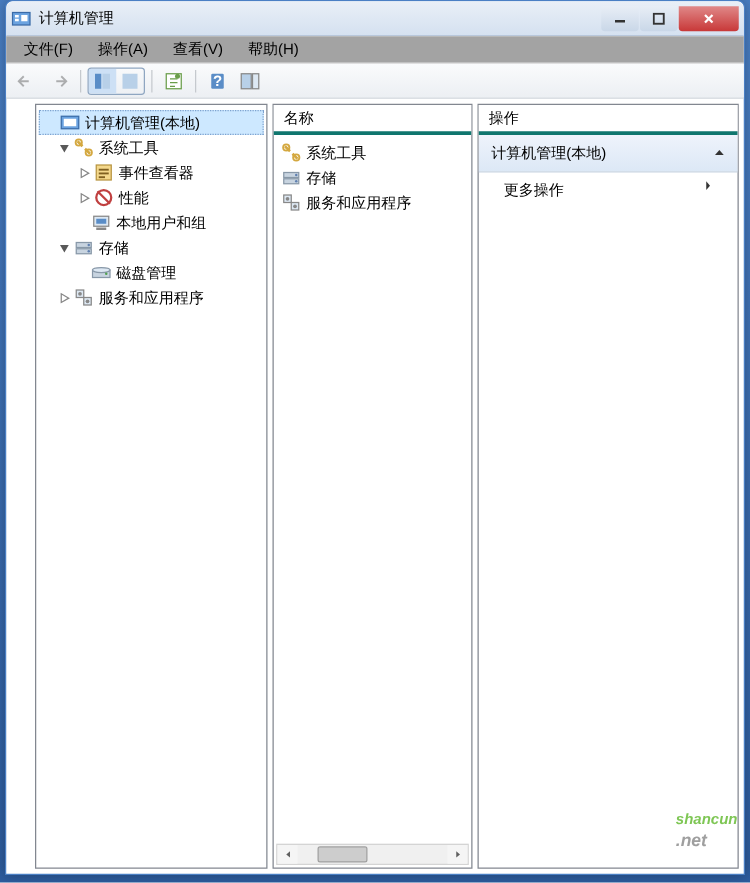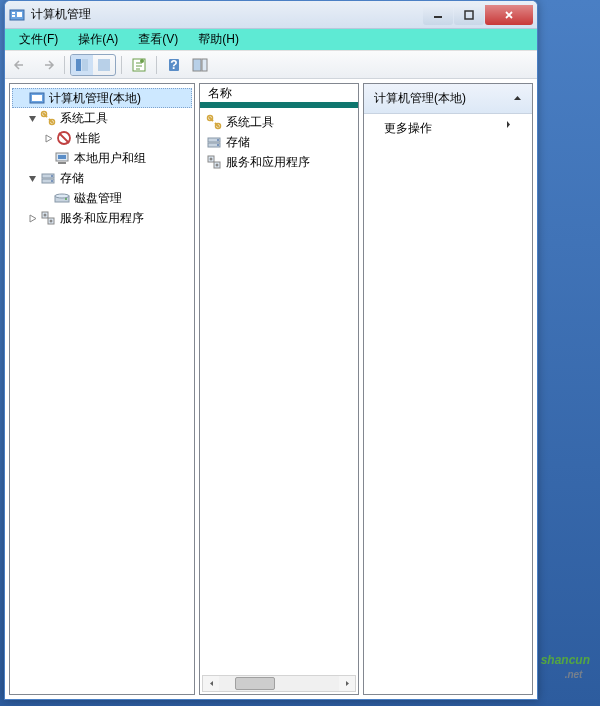--- a/index.html
+++ b/index.html
@@ -1,57 +1,57 @@
 <!DOCTYPE html>
 <html><head>
   <meta charset="utf-8">
   <style>
     * { margin: 0; padding: 0; box-sizing: border-box; font-family: "Microsoft YaHei", "Segoe UI", sans-serif; font-size: 12px; }
     body { width: 600px; height: 706px; background: linear-gradient(to bottom, #4a7fc4, #2d5c9e); position: relative; }
     .bg-blur { position: absolute; top: 0; left: 0; right: 0; height: 30px; display: flex; gap: 20px; padding-left: 100px; }
     .bg-blur span { width: 30px; height: 30px; background: rgba(255,255,255,0.15); border-radius: 4px; }
-    .window { position: absolute; top: 0; left: 4px; width: 534px; height: 700px; background: #fff; border: 1px solid #4a7fc4; border-radius: 6px 6px 0 0; box-shadow: 0 0 10px rgba(0,0,0,0.3); display: flex; flex-direction: column; }
+    .window { position: absolute; top: 0; left: 4px; width: 592px; height: 700px; background: #fff; border: 1px solid #4a7fc4; border-radius: 6px 6px 0 0; box-shadow: 0 0 10px rgba(0,0,0,0.3); display: flex; flex-direction: column; }
     .titlebar { height: 28px; background: linear-gradient(to bottom, #e9eff7, #d5e1f0); border-radius: 6px 6px 0 0; display: flex; align-items: center; padding: 0 4px; border-bottom: 1px solid #b8c7db; }
     .titlebar-icon { width: 16px; height: 16px; margin-right: 6px; }
     .titlebar-title { flex: 1; color: #000; }
     .win-controls { display: flex; gap: 1px; }
     .win-btn { width: 30px; height: 20px; display: flex; align-items: center; justify-content: center; border-radius: 0 0 3px 3px; cursor: pointer; }
     .win-btn.min { background: linear-gradient(to bottom, #e8eef6, #c9d7e8); }
     .win-btn.max { background: linear-gradient(to bottom, #e8eef6, #c9d7e8); }
     .win-btn.close { background: linear-gradient(to bottom, #e08888, #c83838); width: 48px; }
-    .menubar { height: 22px; background: #5eead4; display: flex; align-items: flex-end; padding: 0 4px; border-bottom: 1px solid #e0e0e0; }
+    .menubar { height: 22px; background: #a3a3a3; display: flex; align-items: flex-end; padding: 0 4px; border-bottom: 1px solid #e0e0e0; }
     .menu-item { padding: 2px 10px; cursor: pointer; }
     .toolbar { height: 28px; background: linear-gradient(to bottom, #fafbfc, #eceff3); border-bottom: 1px solid #d0d5db; display: flex; align-items: center; padding: 0 4px; gap: 2px; }
     .tool-btn { width: 24px; height: 22px; display: flex; align-items: center; justify-content: center; border: 1px solid transparent; border-radius: 3px; cursor: pointer; }
     .tool-btn.disabled { opacity: 0.4; cursor: default; }
     .tool-sep { width: 1px; height: 18px; background: #c5c9ce; margin: 0 3px; }
     .tool-group { display: flex; border: 1px solid #8fa6c1; border-radius: 3px; overflow: hidden; }
     .tool-group .tool-btn { width: 22px; height: 20px; border-radius: 0; border: none; }
     .tool-group .tool-btn.active { background: #cde0f5; }
-    .content { flex: 1; display: flex; padding: 4px; gap: 4px; overflow: hidden; }
+    .content { flex: 1; display: flex; padding: 4px; gap: 4px; overflow: hidden; margin-left: 19px; }
     .panel { border: 1px solid #828790; background: #fff; display: flex; flex-direction: column; }
     .tree-panel { width: 186px; }
     .list-panel { width: 160px; }
     .actions-panel { flex: 1; }
-    .panel-header { height: 24px; background: #fff; border-bottom: 6px solid #0f766e; display: flex; align-items: center; padding: 0 8px; font-weight: normal; }
+    .panel-header { height: 24px; background: #fff; border-bottom: 3px solid #0f766e; display: flex; align-items: center; padding: 0 8px; font-weight: normal; }
     .tree { flex: 1; padding: 4px 2px; overflow-y: auto; }
     .tree-node { display: flex; align-items: center; height: 20px; padding-left: var(--indent, 4px); cursor: pointer; white-space: nowrap; }
     .tree-node.selected { background: #cde8ff; border: 1px dotted #7da2ce; }
     .expander { width: 12px; height: 12px; margin-right: 2px; display: flex; align-items: center; justify-content: center; }
     .node-icon { width: 16px; height: 16px; margin-right: 4px; flex-shrink: 0; }
     .list-content { flex: 1; padding: 4px; position: relative; }
     .list-item { display: flex; align-items: center; height: 20px; padding: 0 2px; cursor: pointer; }
     .scrollbar { position: absolute; bottom: 2px; left: 2px; right: 2px; height: 17px; background: #f0f0f0; border: 1px solid #d4d4d4; display: flex; align-items: center; }
     .scroll-arrow { width: 16px; height: 15px; background: #f5f5f5; display: flex; align-items: center; justify-content: center; }
     .scroll-thumb { width: 40px; height: 13px; background: #cdcdcd; border: 1px solid #a0a0a0; border-radius: 2px; margin-left: 16px; }
     .actions-content { flex: 1; }
     .action-section { background: linear-gradient(to bottom, #eef3fb, #dce8f6); border-bottom: 1px solid #c8d3e1; padding: 6px 10px; display: flex; justify-content: space-between; align-items: center; cursor: pointer; }
     .action-item { padding: 6px 20px; display: flex; justify-content: space-between; cursor: pointer; }
     .watermark { position: absolute; bottom: 26px; right: 10px; font-size: 18px; font-style: italic; color: #5eb82a; font-weight: bold; opacity: 0.8; }
-    .watermark .sub { font-size: 10px; display: block; color: #888; margin-left: 24px; }
+    .watermark .sub { font-size: 14px; display: block; color: #888; }
   </style>
 </head>
 <body>
 
 <div class="bg-blur">
     <span></span>
     <span></span>
     <span></span>
     <span></span>
     <span></span>
@@ -164,20 +164,34 @@
             </svg>
           <span>系统工具</span>
         </div>
         <div class="tree-node" style="--indent:30px">
           <span class="expander">
               <svg width="9" height="9" viewBox="0 0 9 9">
                 <path d="M2 1 L2 8 L8 4.5 Z" fill="none" stroke="#888"></path>
               </svg>
             </span>
           <svg class="node-icon" viewBox="0 0 16 16">
+              <rect x="2" y="2" width="12" height="12" fill="#f4d88c" stroke="#b89440"></rect>
+              <rect x="4" y="5" width="8" height="1.5" fill="#806020"></rect>
+              <rect x="4" y="8" width="8" height="1.5" fill="#806020"></rect>
+              <rect x="4" y="11" width="5" height="1.5" fill="#806020"></rect>
+            </svg>
+          <span>事件查看器</span>
+        </div>
+        <div class="tree-node" style="--indent:30px">
+          <span class="expander">
+              <svg width="9" height="9" viewBox="0 0 9 9">
+                <path d="M2 1 L2 8 L8 4.5 Z" fill="none" stroke="#888"></path>
+              </svg>
+            </span>
+          <svg class="node-icon" viewBox="0 0 16 16">
               <circle cx="8" cy="8" r="6" fill="#fff" stroke="#c04040" stroke-width="1.8"></circle>
               <path d="M3 3 L13 13" stroke="#c04040" stroke-width="1.8"></path>
             </svg>
           <span>性能</span>
         </div>
         <div class="tree-node" style="--indent:42px">
           <svg class="node-icon" viewBox="0 0 16 16">
               <rect x="2" y="3" width="12" height="8" fill="#dde8f3" stroke="#888"></rect>
               <rect x="4" y="12" width="8" height="2" fill="#888"></rect>
               <rect x="4" y="5" width="8" height="4" fill="#5a8dc7"></rect>
@@ -263,20 +277,21 @@
           <div class="scroll-arrow">
               <svg width="7" height="7" viewBox="0 0 7 7">
                 <path d="M2 1 L5 3.5 L2 6 Z" fill="#606060"></path>
               </svg>
             </div>
         </div>
       </div>
     </div>
 
     <div class="panel actions-panel">
+      <div class="panel-header">操作</div>
       <div class="actions-content">
         <div class="action-section">
           <span>计算机管理(本地)</span>
           <svg width="9" height="9" viewBox="0 0 9 9">
               <path d="M1 6 L4.5 2 L8 6 Z" fill="#333"></path>
             </svg>
         </div>
         <div class="action-item">
           <span>更多操作</span>
           <svg width="7" height="9" viewBox="0 0 7 9">

